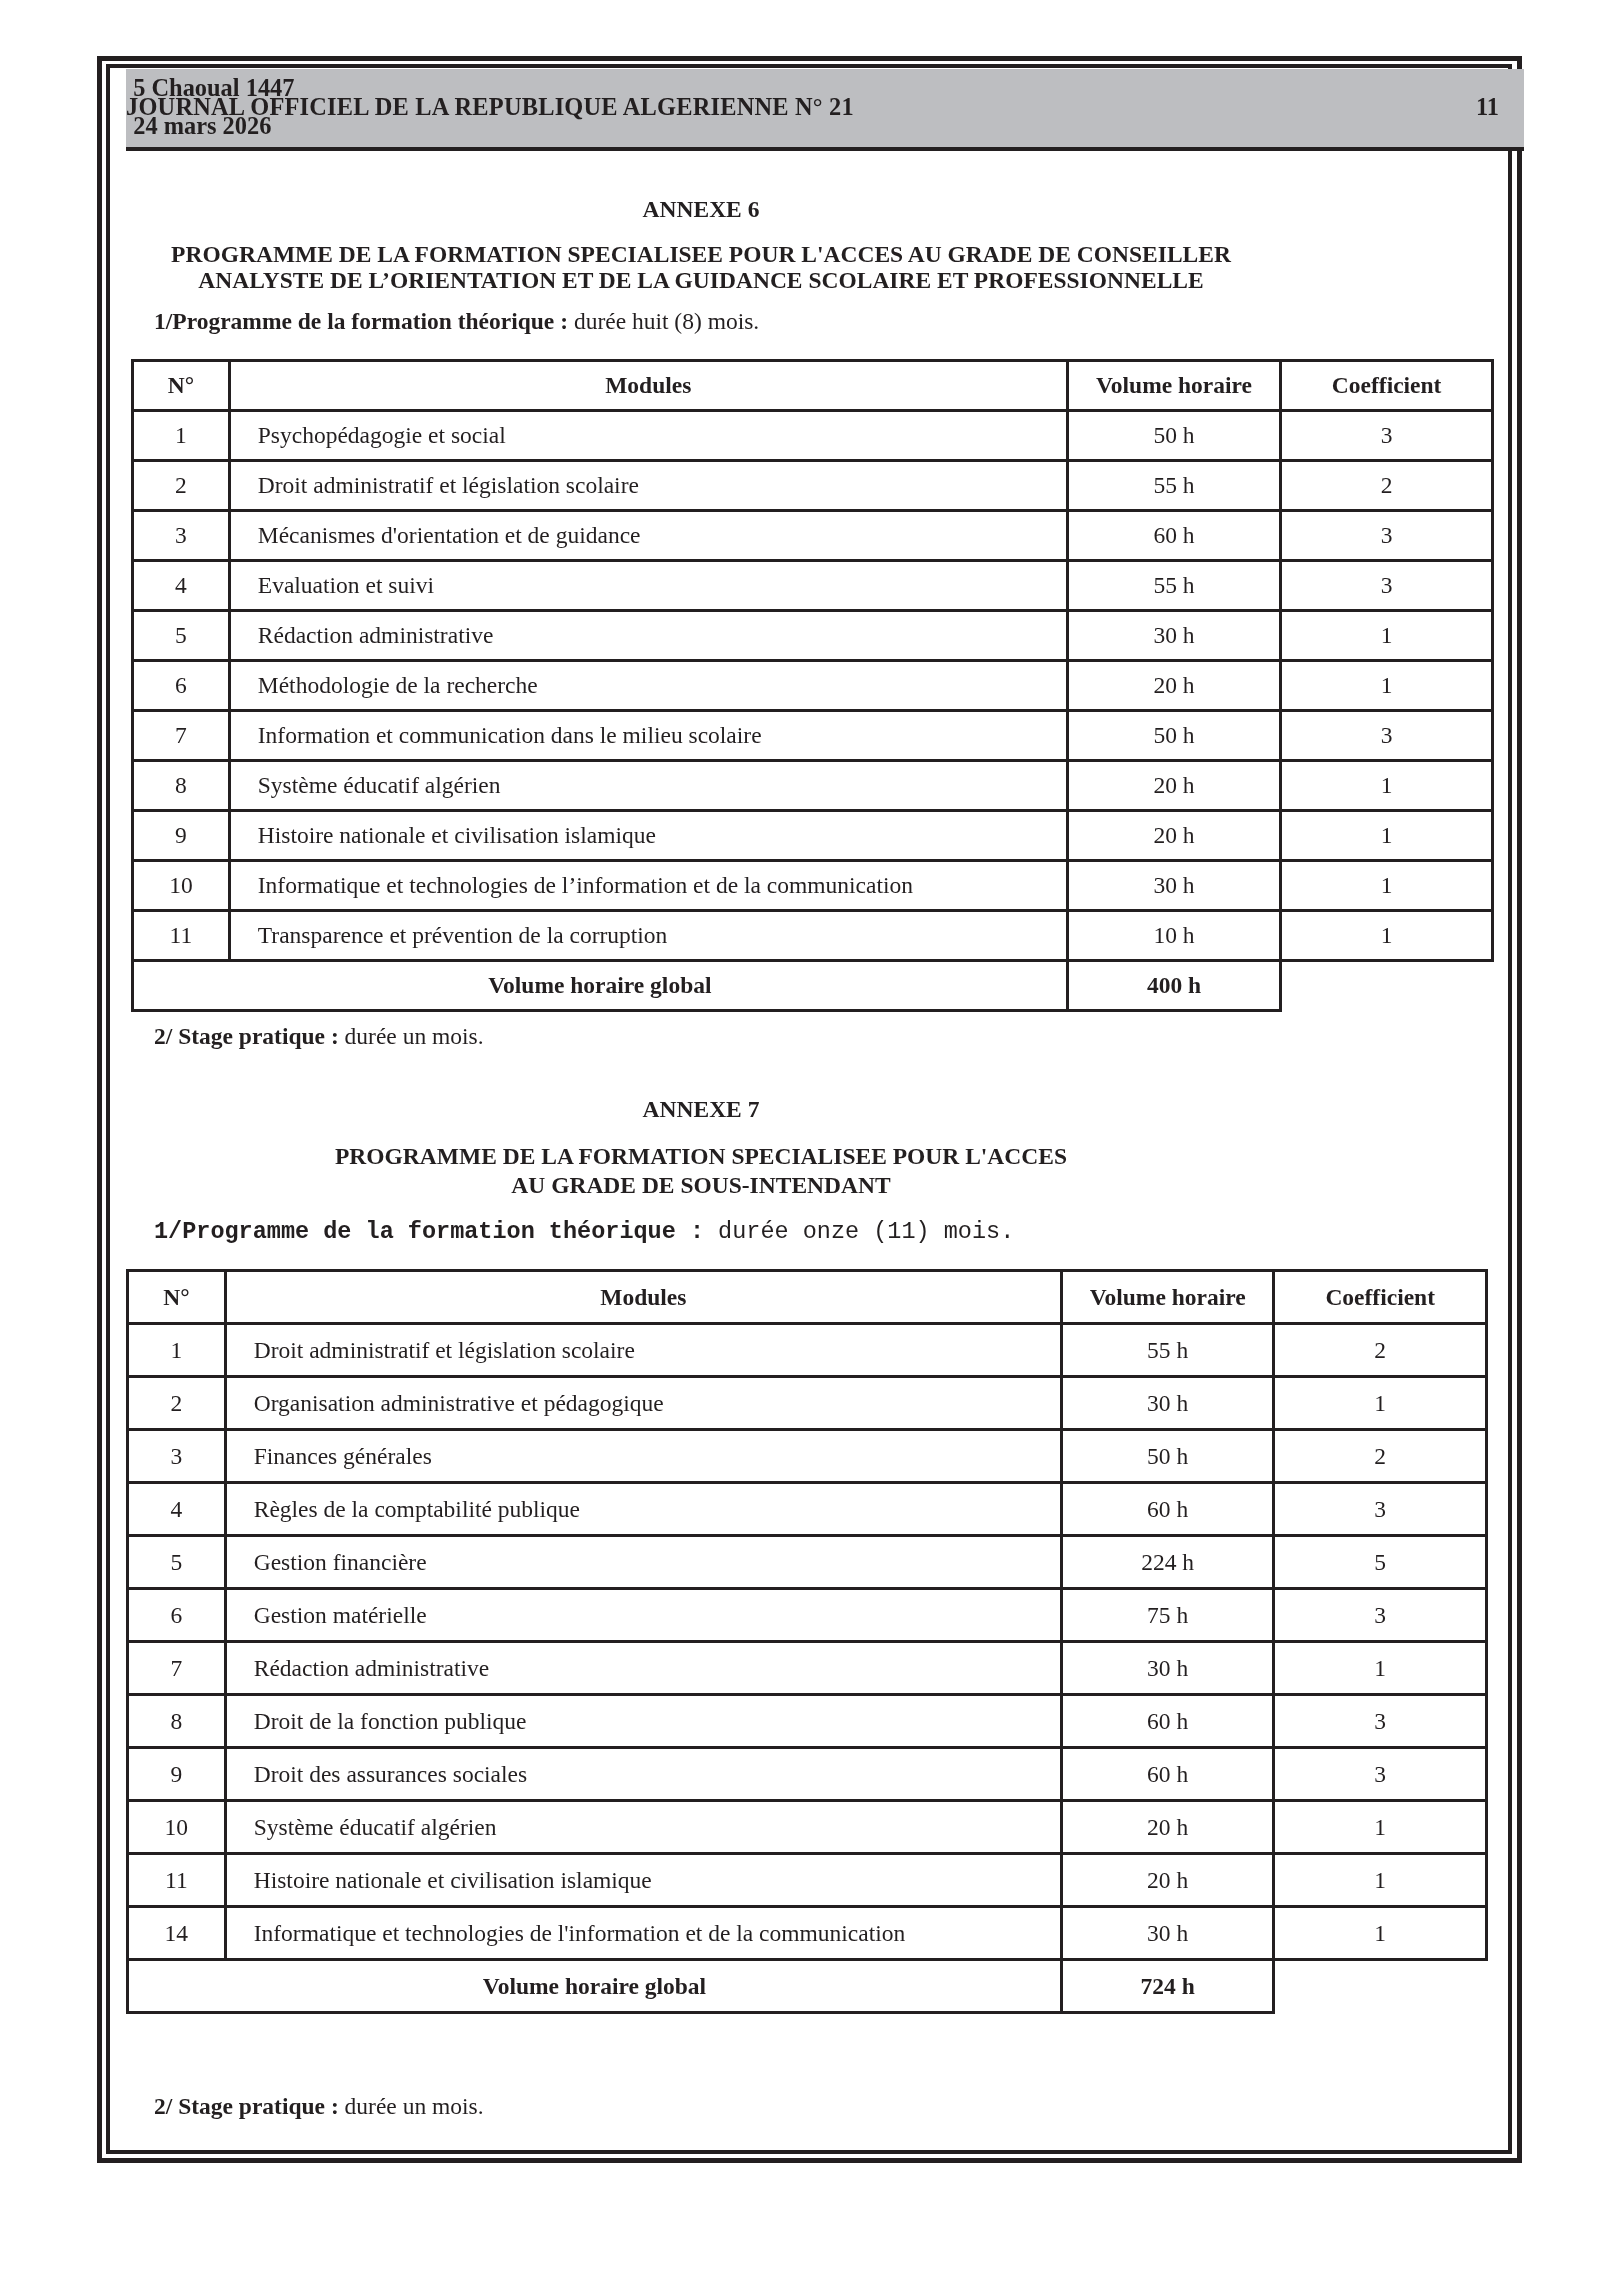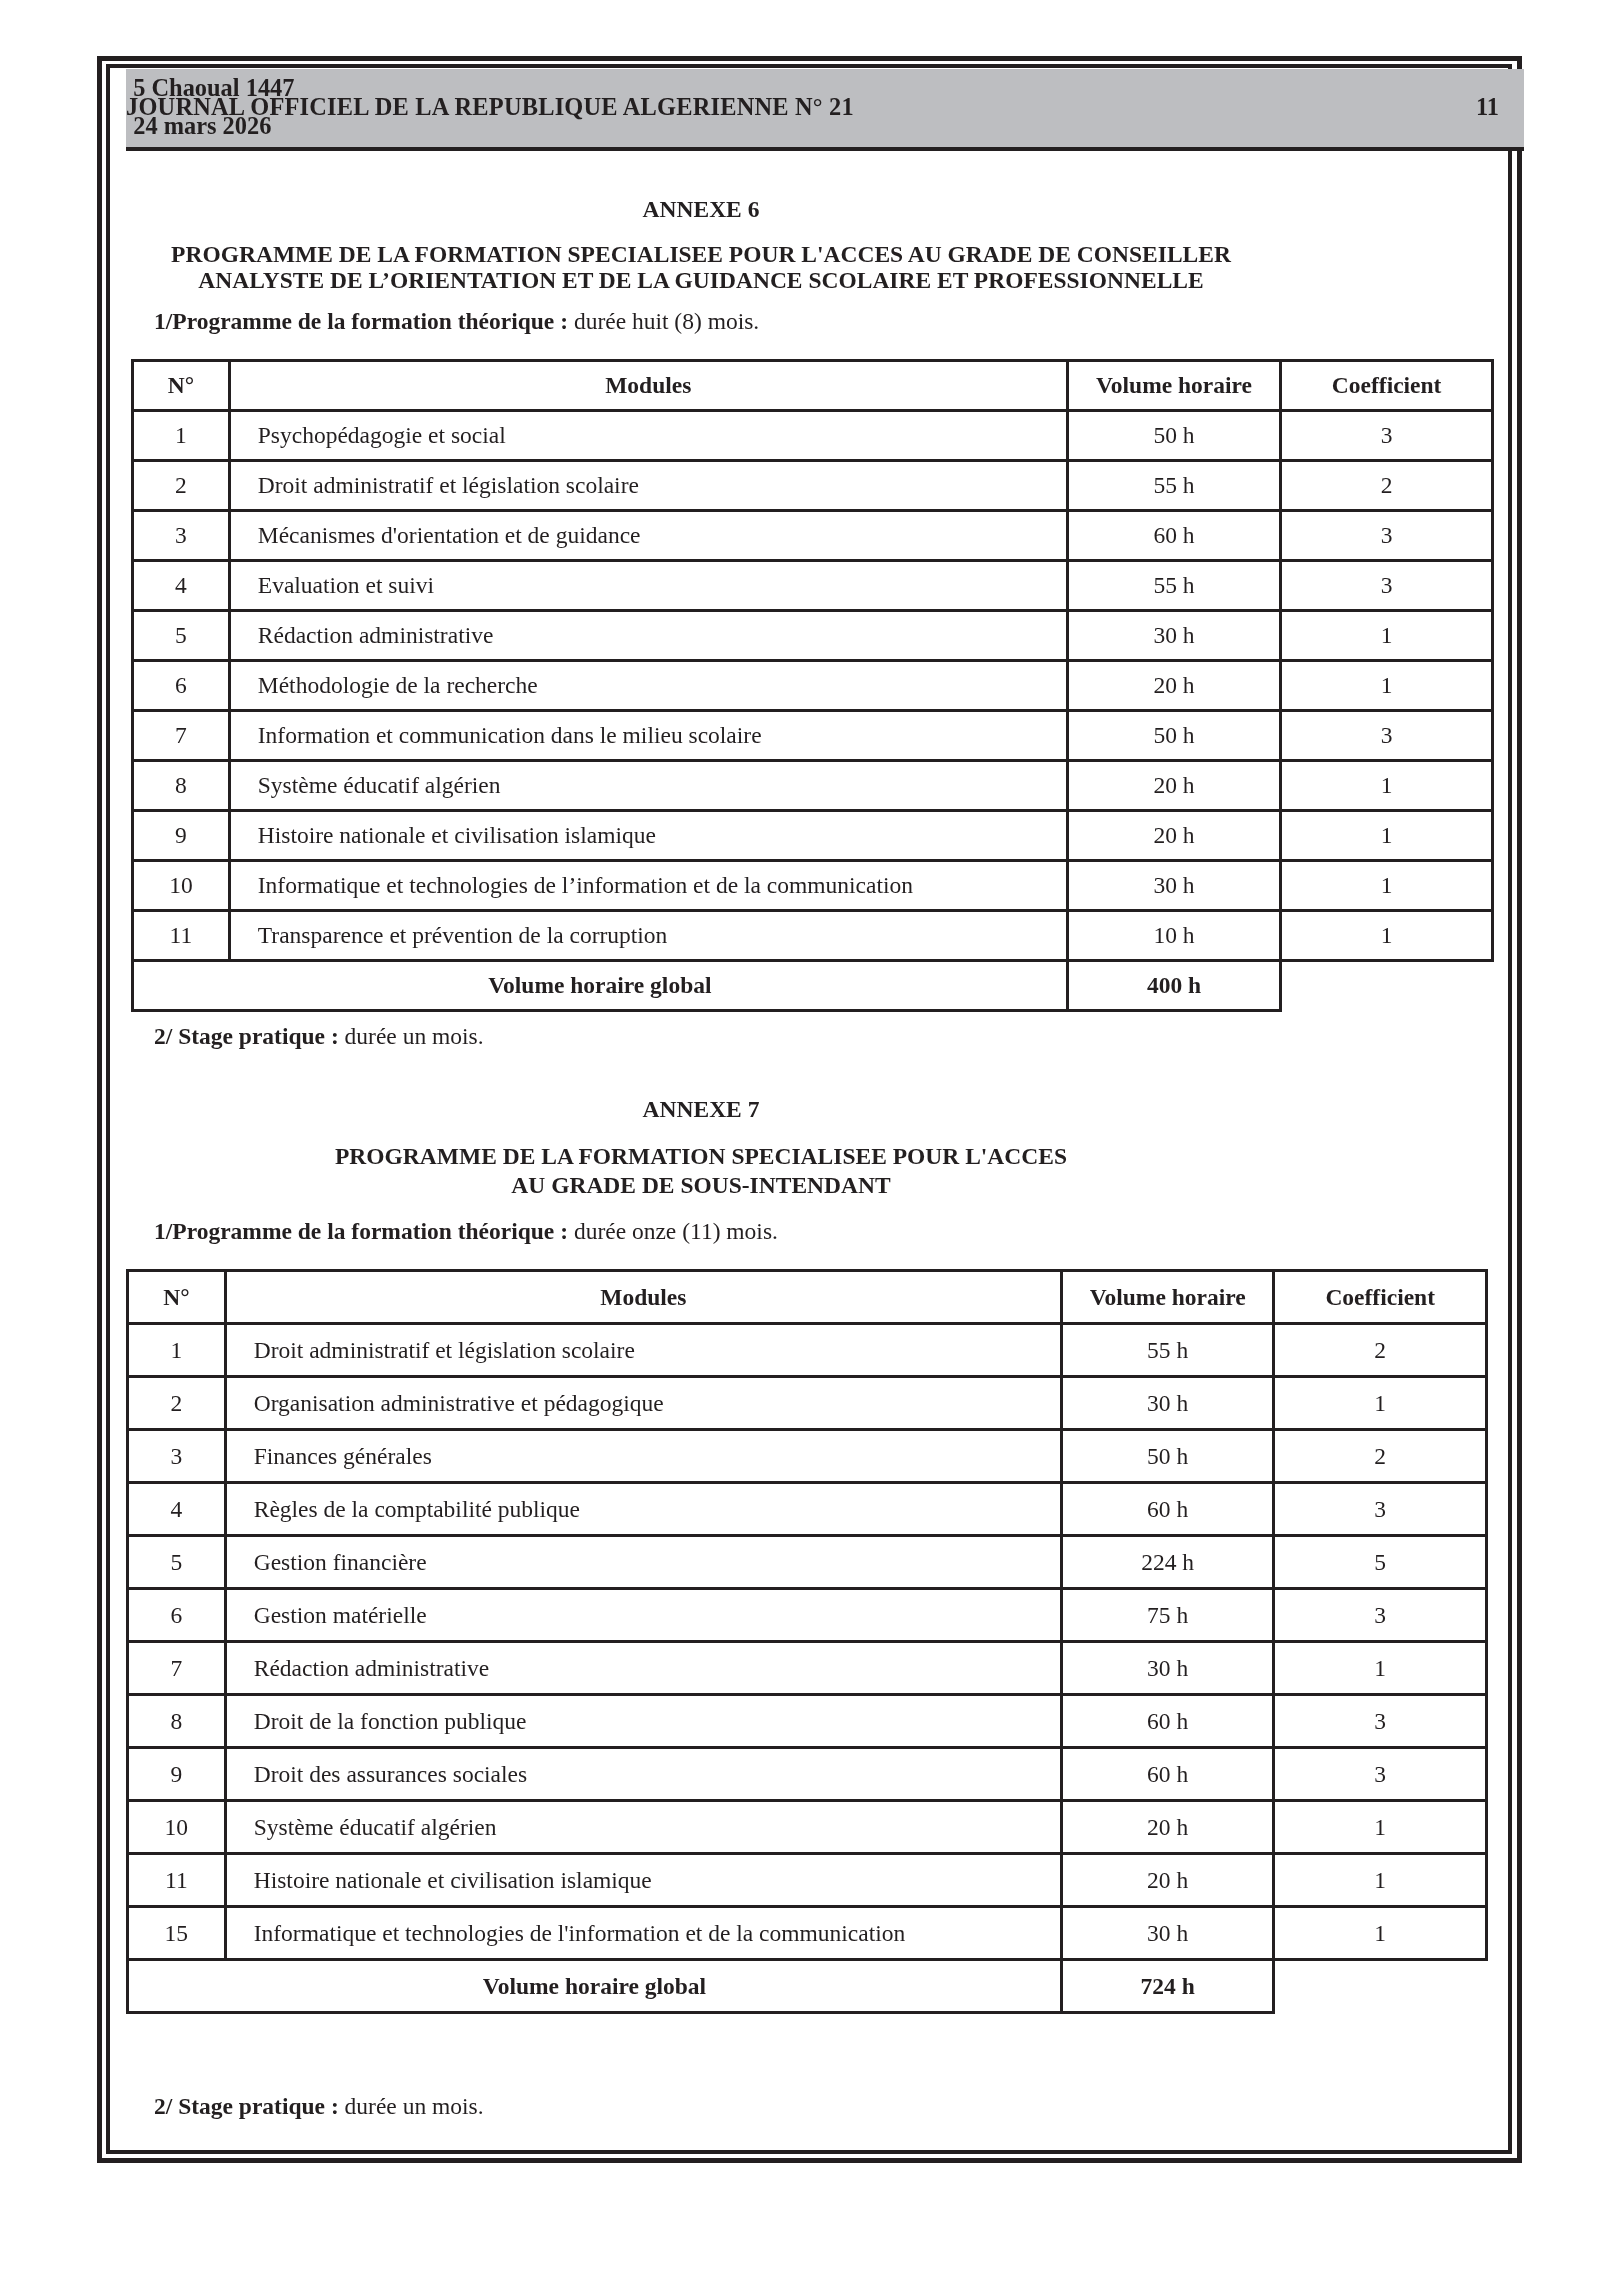--- a/index.html
+++ b/index.html
@@ -140,21 +140,21 @@
     <td class="blank"></td>
   </tr>
 </tbody>
   </table>
 
 <div class="sub" style="top:1023px;"><b>2/ Stage pratique :</b><span> durée un mois.</span></div>
 
 <div class="center annexe" style="top:1096px;">ANNEXE 7</div>
 <div class="center ttl" style="top:1142px;">PROGRAMME DE LA FORMATION SPECIALISEE POUR L'ACCES</div>
 <div class="center ttl" style="top:1171px;">AU GRADE DE SOUS-INTENDANT</div>
-<div class="sub" style="top:1218px;"><b>1/Programme de la formation théorique :</b><span> durée onze (11) mois.</span></div>
+<div class="sub" style="top:1218px;font-family:Liberation Mono, monospace;"><b>1/Programme de la formation théorique :</b><span> durée onze (11) mois.</span></div>
 
 <table class="mod" id="t2">
   <colgroup>
       <col style="width:98px">
       <col style="width:839px">
       <col style="width:213px">
       <col style="width:213px">
     </colgroup>
   <tbody>
       <tr>
@@ -223,21 +223,21 @@
         <td class="c">20 h</td>
         <td class="c">1</td>
       </tr>
   <tr>
         <td class="c">11</td>
         <td class="l">Histoire nationale et civilisation islamique</td>
         <td class="c">20 h</td>
         <td class="c">1</td>
       </tr>
   <tr>
-        <td class="c">15</td>
+        <td class="c">14</td>
         <td class="l">Informatique et technologies de l'information et de la communication</td>
         <td class="c">30 h</td>
         <td class="c">1</td>
       </tr>
   <tr class="total">
     <td colspan="2">Volume horaire global</td>
     <td>724 h</td>
     <td class="blank"></td>
   </tr>
 </tbody>

